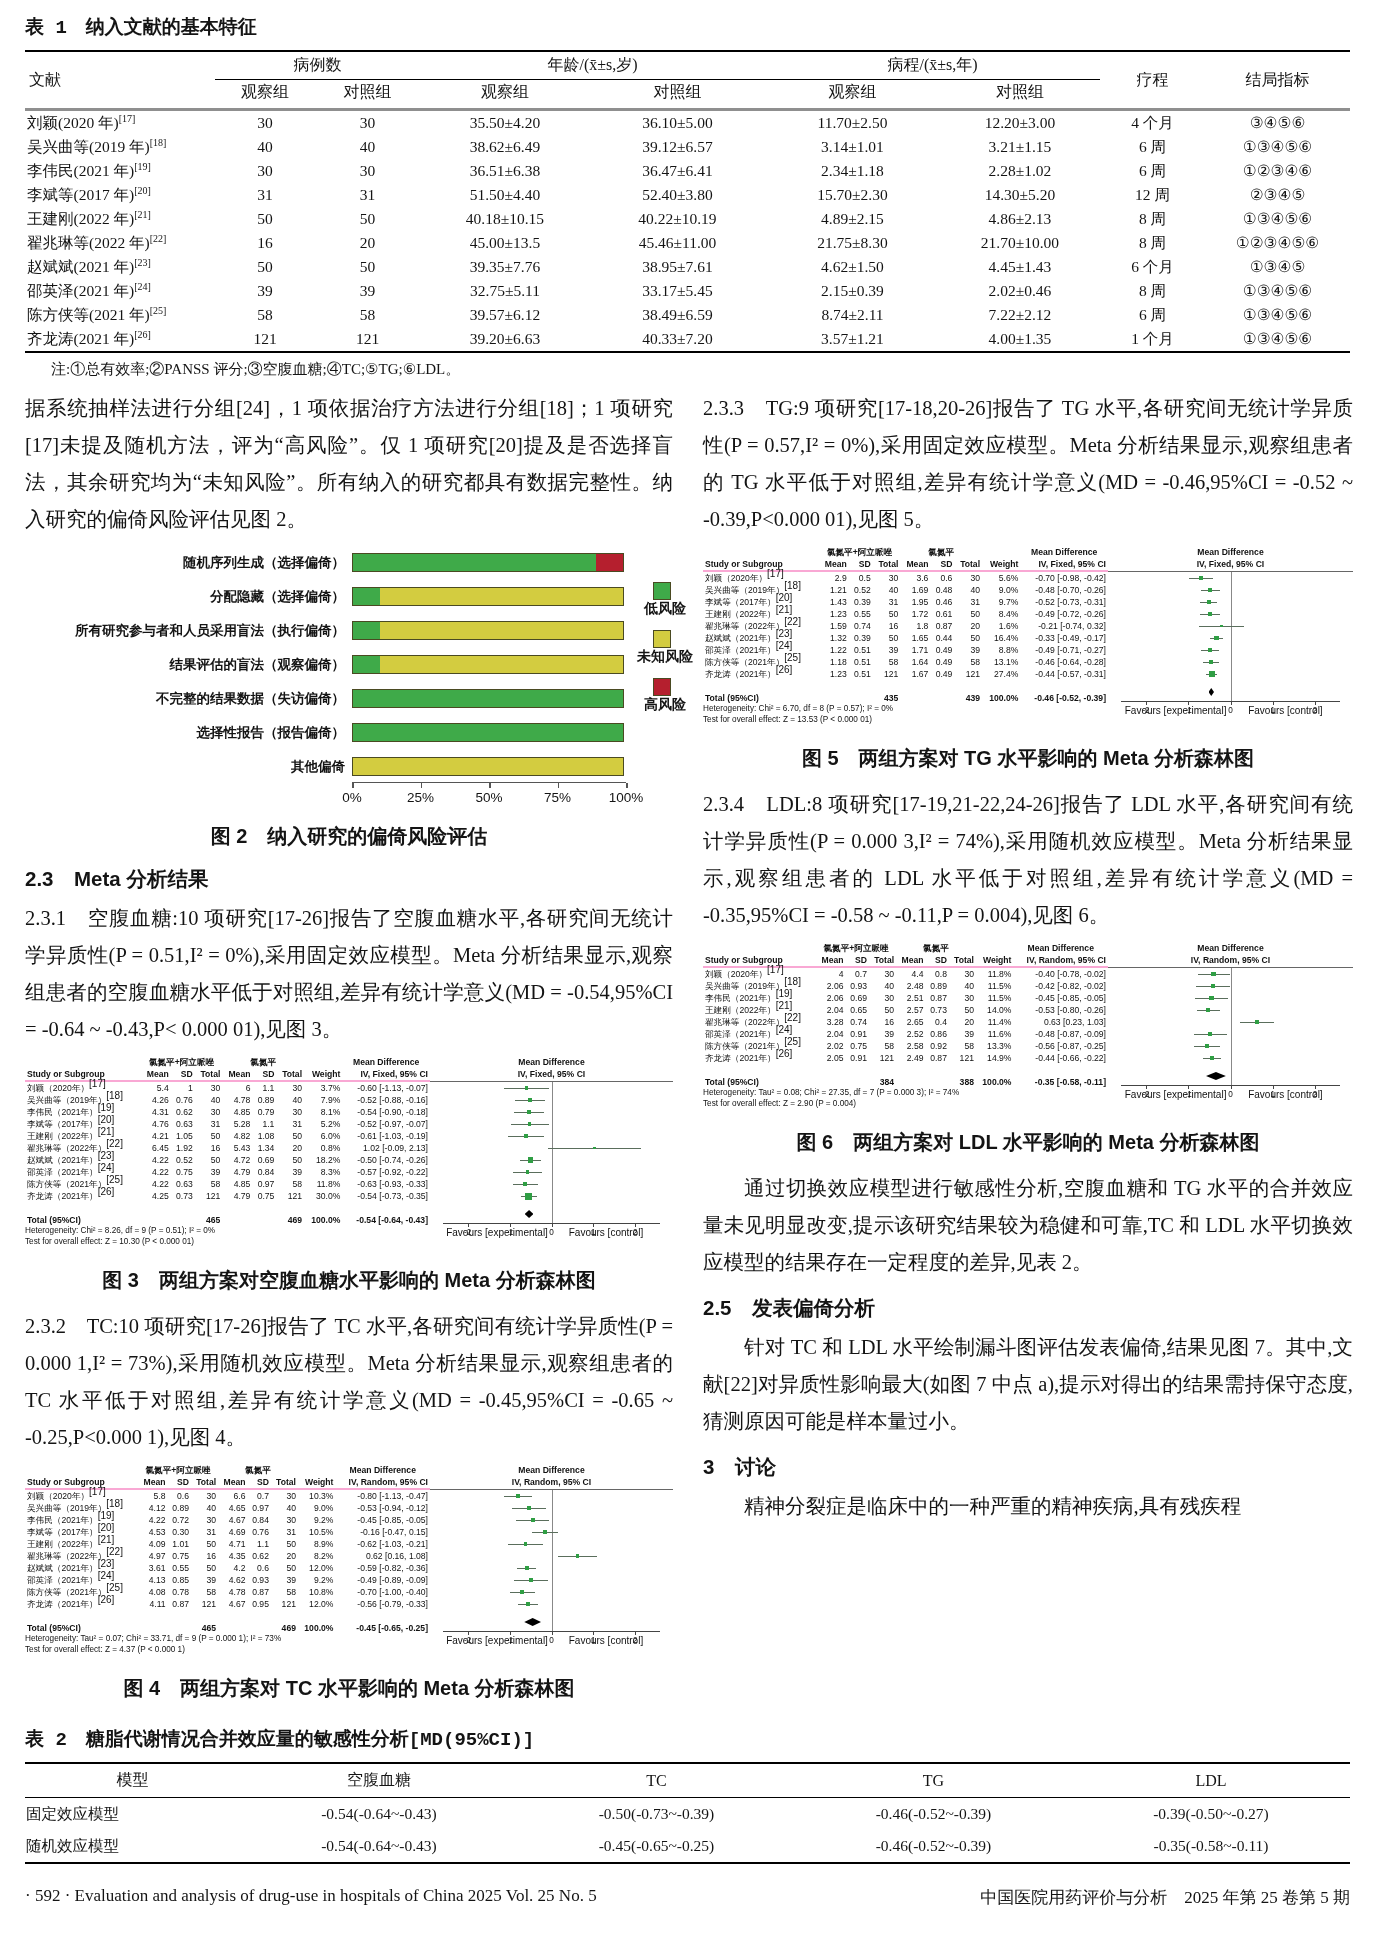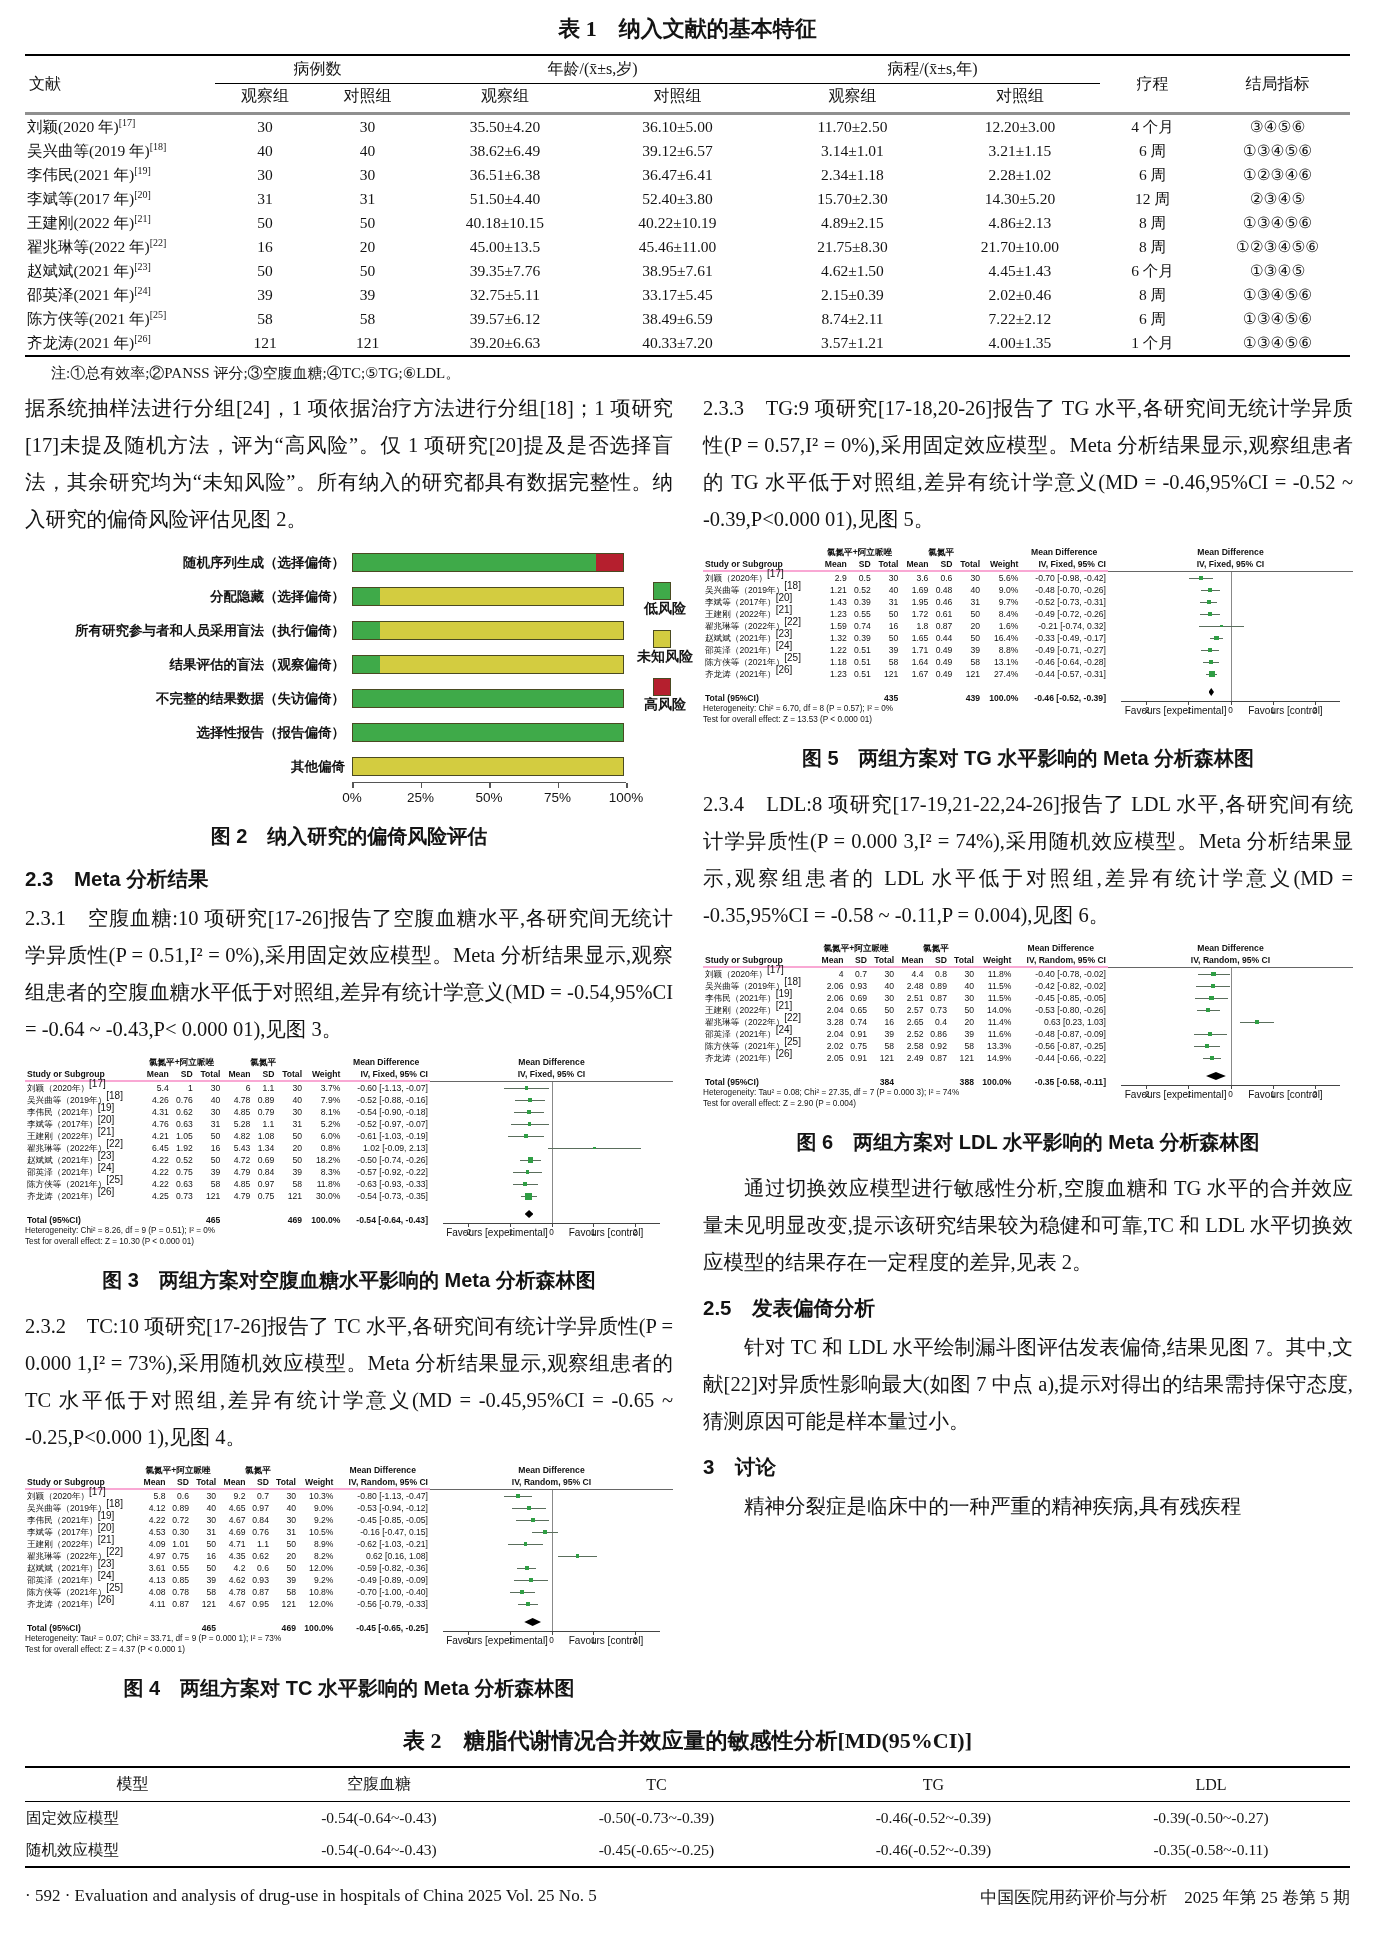--- a/index.html
+++ b/index.html
@@ -1,22 +1,22 @@
 <!DOCTYPE html>
 <html><head>
 <meta charset="utf-8">
 <style>
   html,body{margin:0;padding:0;background:#f5f5f2;}
   .page{position:relative;width:1375px;height:1940px;background:#ffffff;margin:0 auto;
         font-family:"Liberation Serif","DejaVu Serif",serif;color:#141414;overflow:hidden;}
 
   
   .t1-block{position:absolute;left:25px;top:14px;width:1325px;}
-  .t-title{text-align:center;font-family:Liberation Serif, serif;
-           font-weight:700;font-size:22px;margin-bottom:10px;}
+  .t-title{text-align:left;font-family:Liberation Mono, monospace;
+           font-weight:700;font-size:19px;margin-bottom:10px;}
   table.paper{width:100%;border-collapse:collapse;font-size:15.5px;}
   table.paper.t1{border-top:2.5px solid #000;border-bottom:2.5px solid #000;}
   .t1 thead tr.grp td{padding:3px 2px;text-align:center;font-size:16px;}
   .t1 thead tr.grp td.span{border-bottom:1.2px solid #000;}
   .t1 thead tr.sub td{padding:2px 2px 5px;text-align:center;font-size:16px;}
   .t1 thead{border-bottom:3px solid #8f8f8f;}
   .t1 tbody td{height:24px;text-align:center;padding:0 2px;white-space:nowrap;}
   .t1 tbody td.st{text-align:left;padding-left:2px;}
   sup{font-size:10px;line-height:0;}
   .t-note{font-size:15px;margin-top:7px;padding-left:26px;}
@@ -555,21 +555,21 @@
                 <td class="r">SD</td>
                 <td class="r">Total</td>
       <td class="r">Weight</td>
                 <td class="r">IV, Random, 95% CI</td>
               </tr>
               <tr>
       <td>刘颖（2020年）<sup>[17]</sup></td>
       <td class="r">5.8</td>
                 <td class="r">0.6</td>
                 <td class="r">30</td>
-      <td class="r">9.2</td>
+      <td class="r">6.6</td>
                 <td class="r">0.7</td>
                 <td class="r">30</td>
       <td class="r">10.3%</td>
                 <td class="r">-0.80 [-1.13, -0.47]</td>
               </tr>
               <tr>
       <td>吴兴曲等（2019年）<sup>[18]</sup></td>
       <td class="r">4.12</td>
                 <td class="r">0.89</td>
                 <td class="r">40</td>

